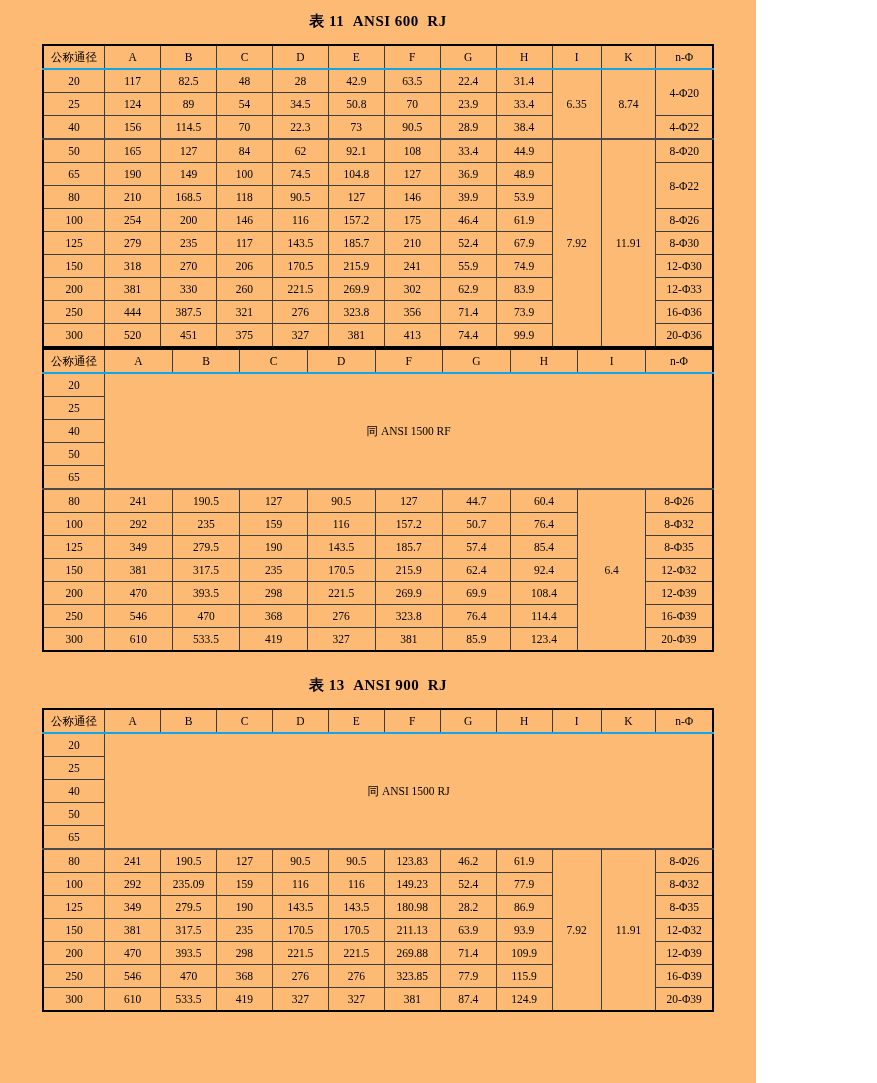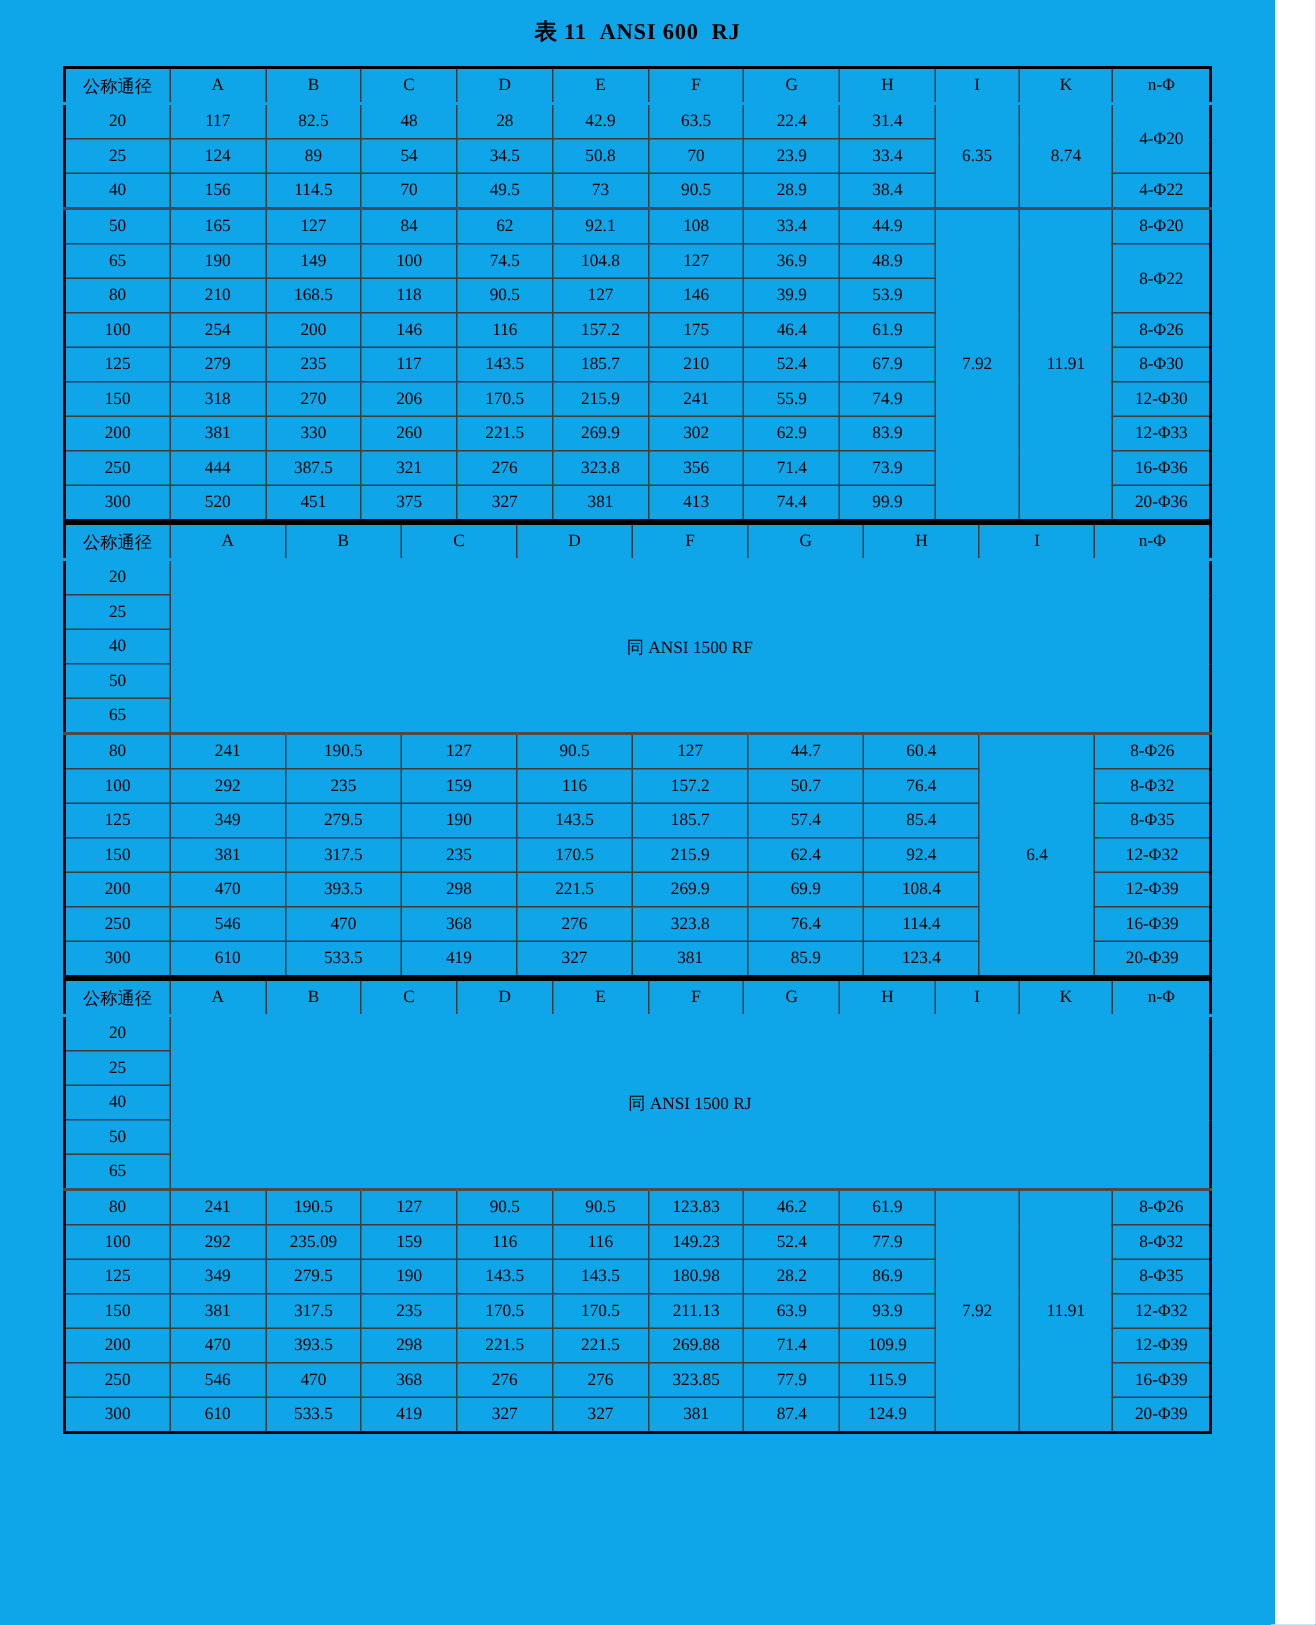--- a/index.html
+++ b/index.html
@@ -3,23 +3,23 @@
 <meta charset="utf-8">
 <style>
   html, body { margin: 0; padding: 0; background: #ffffff; }
   body {
     width: 877px; height: 1083px;
     font-family: "Liberation Serif", "DejaVu Serif", serif;
     color: #000;
   }
   .sheet {
     box-sizing: border-box;
-    width: 850px; height: 1083px;
+    width: 756px; height: 1083px;
     padding: 4px 42px 0 42px;
-    background: #0ea5e9;
+    background: #fdba74;
   }
   .tbl-title {
     font-size: 15px;
     font-weight: bold;
     text-align: center;
     margin: 24px 0 13px 0;
     white-space: pre;
     letter-spacing: 0.5px;
   }
   .tbl-title:first-child { margin-top: 8px; }
@@ -104,21 +104,21 @@
           <td>50.8</td>
           <td>70</td>
           <td>23.9</td>
           <td>33.4</td>
         </tr>
         <tr>
           <td>40</td>
           <td>156</td>
           <td>114.5</td>
           <td>70</td>
-          <td>49.5</td>
+          <td>22.3</td>
           <td>73</td>
           <td>90.5</td>
           <td>28.9</td>
           <td>38.4</td>
           <td>4-Φ22</td>
         </tr>
         <tr class="sep">
           <td>50</td>
           <td>165</td>
           <td>127</td>
@@ -348,20 +348,21 @@
           <td>419</td>
           <td>327</td>
           <td>381</td>
           <td>85.9</td>
           <td>123.4</td>
           <td>20-Φ39</td>
         </tr>
       </tbody>
     </table>
 
+  <h2 class="tbl-title">表 13  ANSI 900  RJ</h2>
   <table class="dims">
       <colgroup>
         <col style="width: 9.2%;">
         <col style="width: 8.35%;">
         <col style="width: 8.35%;">
         <col style="width: 8.35%;">
         <col style="width: 8.35%;">
         <col style="width: 8.35%;">
         <col style="width: 8.35%;">
         <col style="width: 8.35%;">

